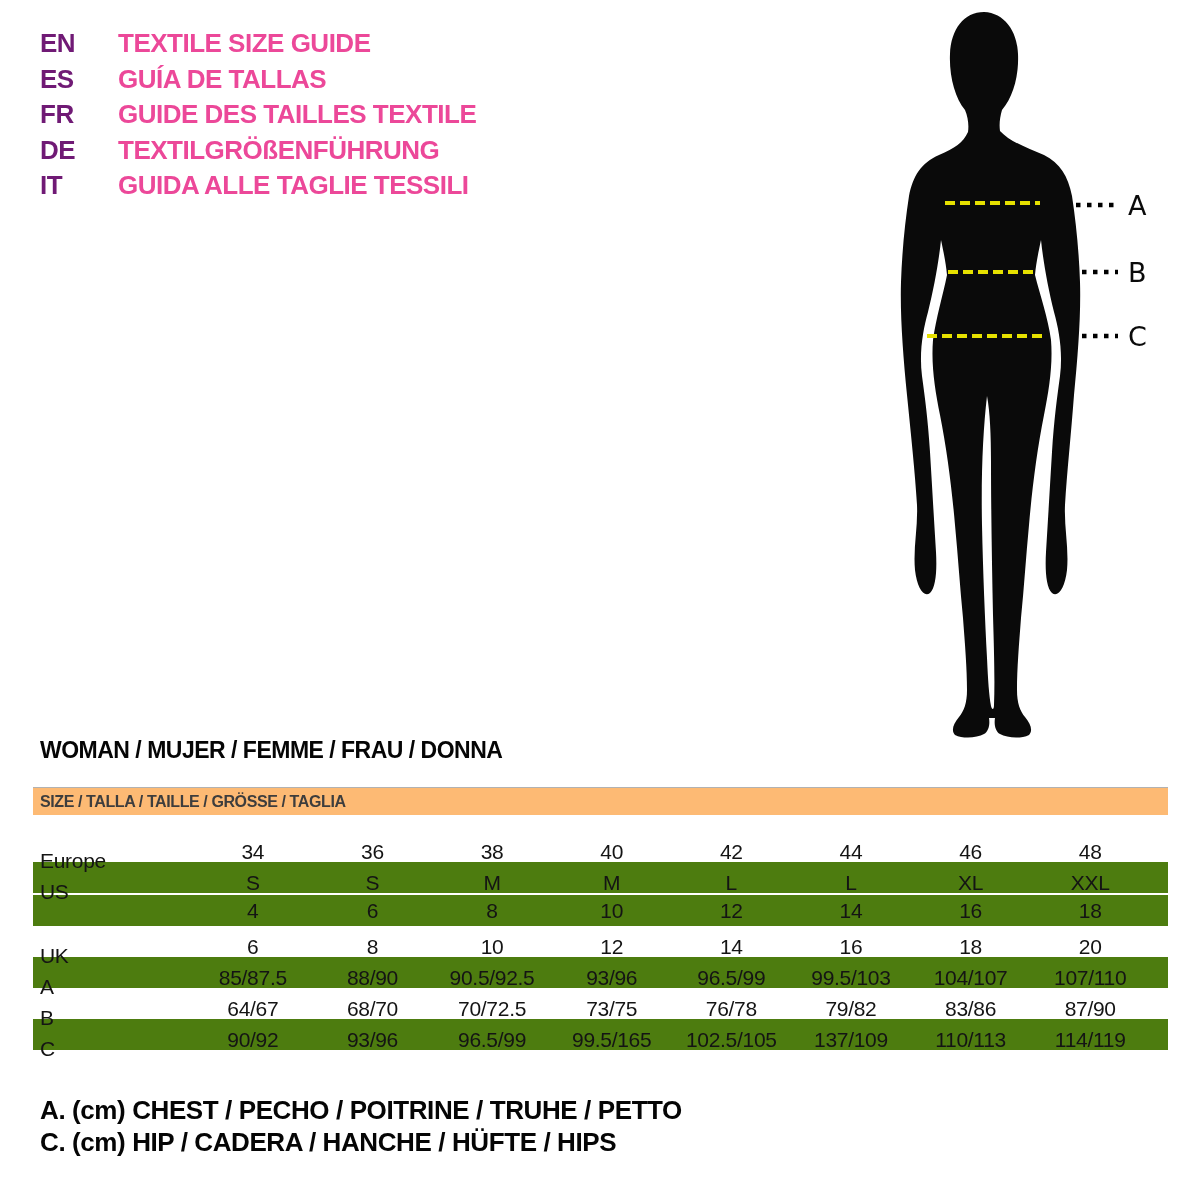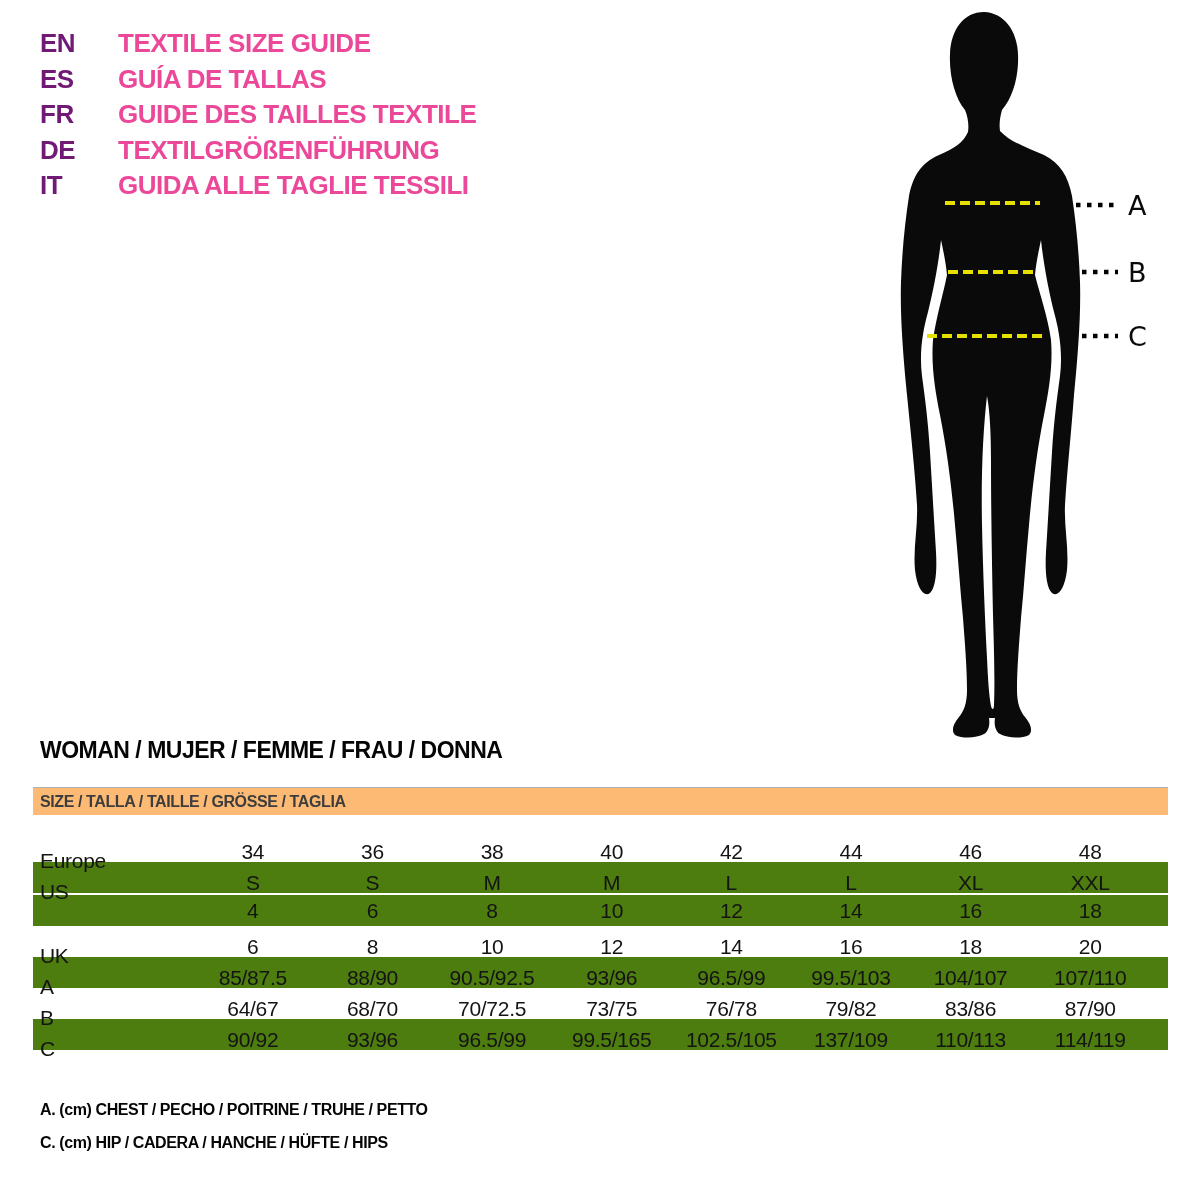--- a/index.html
+++ b/index.html
@@ -50,21 +50,21 @@
     text-align:left;white-space:nowrap;margin-top:18px;
   }
   .tcell{
     font-size:21px;color:#141414;text-align:center;letter-spacing:-0.3px;
     white-space:nowrap;
   }
   
   .legend-block{position:absolute;left:40px;top:1094px;}
   .legend-line{
     height:32.5px;display:flex;align-items:center;
-    font-size:16px;font-weight:700;color:#050505;letter-spacing:-0.4px;
+    font-size:26px;font-weight:700;color:#050505;letter-spacing:-0.4px;
     white-space:nowrap;
   }
 </style>
 </head>
 <body>
 
 <div class="lang-block" id="lang-block">
     <div class="lang-row">
       <div class="lang-code">EN</div>
       <div class="lang-title">TEXTILE SIZE GUIDE</div>

